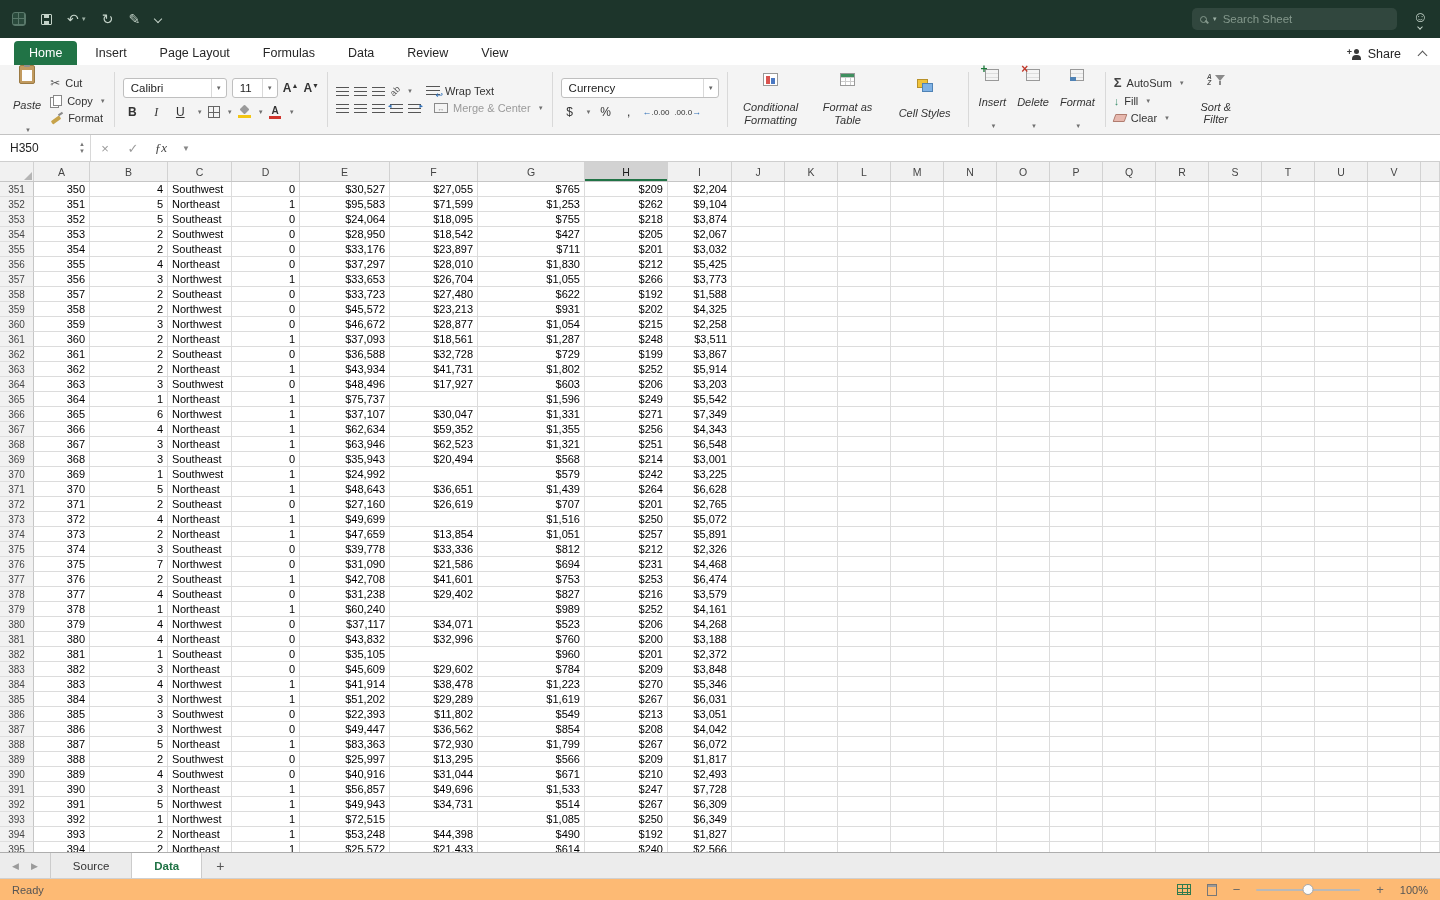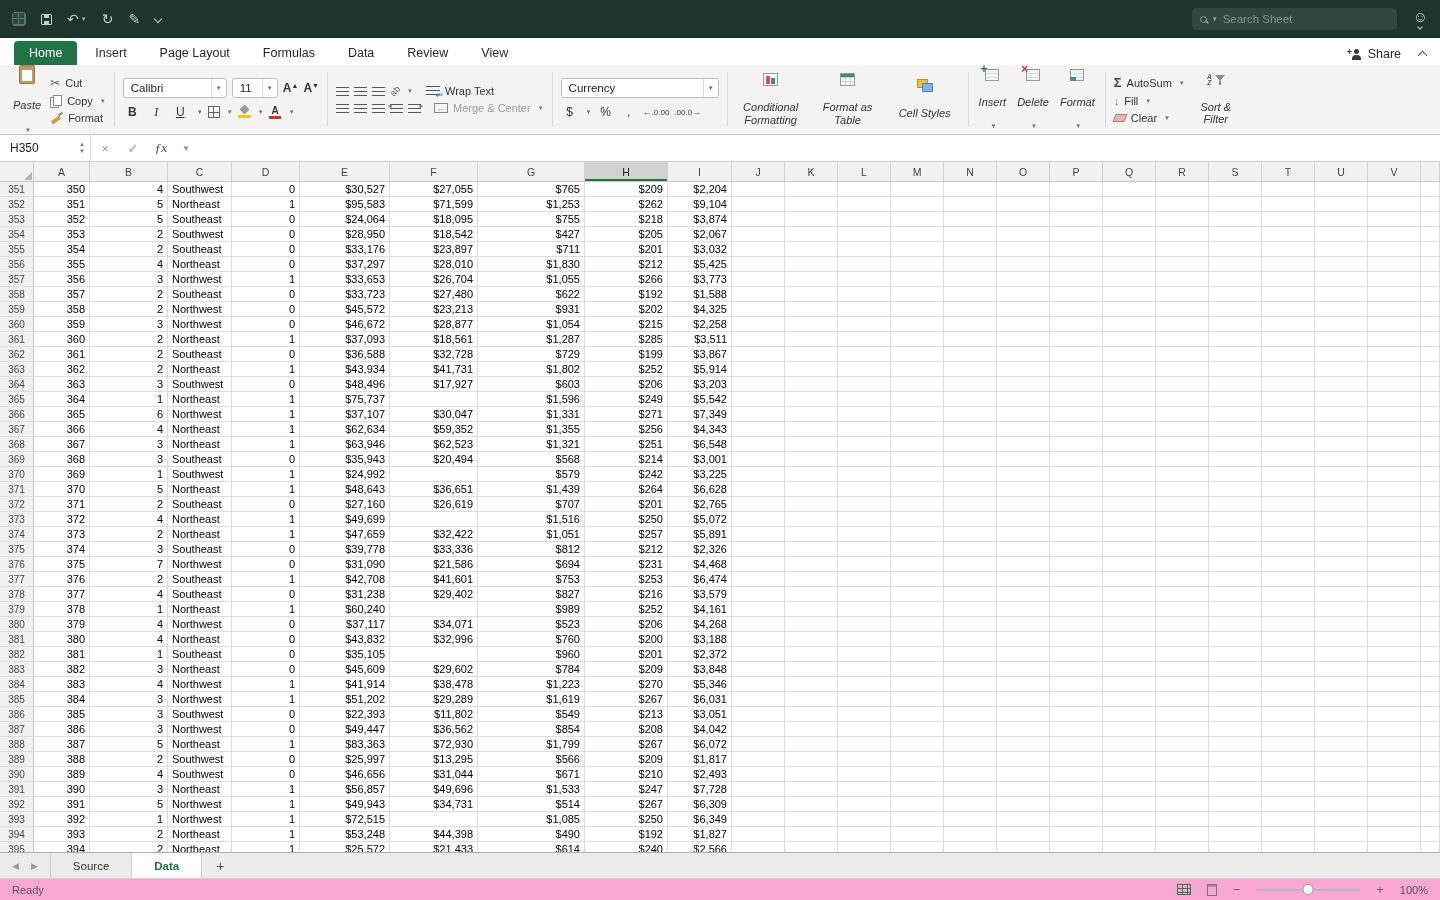--- a/index.html
+++ b/index.html
@@ -175,21 +175,21 @@
   
   .stabs { height:26px; background:#ececec; border-top:1px solid #aeaeae; display:flex;
     align-items:stretch; flex:0 0 auto; font-size:11.5px; color:#333; }
   .snav { display:flex; align-items:center; gap:12px; padding:0 12px; color:#9a9a9a;
     border-right:1px solid #cccccc; font-size:9px; }
   .stab { display:flex; align-items:center; padding:0 22px; border-right:1px solid #cccccc; }
   .stab.active { background:#fff; color:#1f7244; font-weight:bold; }
   .sadd { display:flex; align-items:center; padding:0 14px; font-size:14px; color:#555; }
 
   
-  .sbar { height:22px; background:#f9a8d4; border-top:1px solid #d0d0d0; display:flex; align-items:center;
+  .sbar { height:22px; background:#fdba74; border-top:1px solid #d0d0d0; display:flex; align-items:center;
     padding:0 12px; font-size:11px; color:#555; flex:0 0 auto; }
   .sright { margin-left:auto; display:flex; align-items:center; gap:16px; }
   .vi-grid { width:14px; height:11px; border:1px solid #2f7a4d; display:inline-block;
     background:
       repeating-linear-gradient(to right, transparent 0 4px, #2f7a4d 4px 5px),
       repeating-linear-gradient(to bottom, transparent 0 3px, #2f7a4d 3px 4px); }
   .vi-page { width:10px; height:12px; border:1px solid #777; box-shadow:inset 0 2px 0 #999; display:inline-block; }
   .ztrack { width:104px; height:2px; background:#b9b9b9; position:relative; border-radius:1px; }
   .zthumb { position:absolute; left:50%; top:-5px; width:11px; height:11px; background:#fdfdfd;
     border:1px solid #a6a6a6; border-radius:50%; transform:translateX(-50%); }
@@ -722,21 +722,21 @@
       </div>
       <div class="grow">
         <div class="rh" style="width: 34px;">361</div>
         <div class="gc tr" style="width: 56px;">360</div>
         <div class="gc tr" style="width: 78px;">2</div>
         <div class="gc tl" style="width: 64px;">Northeast</div>
         <div class="gc tr" style="width: 68px;">1</div>
         <div class="gc tr" style="width: 90px;">$37,093</div>
         <div class="gc tr" style="width: 88px;">$18,561</div>
         <div class="gc tr" style="width: 107px;">$1,287</div>
-        <div class="gc tr" style="width: 83px;">$285</div>
+        <div class="gc tr" style="width: 83px;">$248</div>
         <div class="gc tr" style="width: 64px;">$3,511</div>
         <div class="gc tr" style="width: 53px;"></div>
         <div class="gc tr" style="width: 53px;"></div>
         <div class="gc tr" style="width: 53px;"></div>
         <div class="gc tr" style="width: 53px;"></div>
         <div class="gc tr" style="width: 53px;"></div>
         <div class="gc tr" style="width: 53px;"></div>
         <div class="gc tr" style="width: 53px;"></div>
         <div class="gc tr" style="width: 53px;"></div>
         <div class="gc tr" style="width: 53px;"></div>
@@ -1058,21 +1058,21 @@
         <div class="gc tr" style="width: 53px;"></div>
         <div class="gc" style="width: 19px;"></div>
       </div>
       <div class="grow">
         <div class="rh" style="width: 34px;">374</div>
         <div class="gc tr" style="width: 56px;">373</div>
         <div class="gc tr" style="width: 78px;">2</div>
         <div class="gc tl" style="width: 64px;">Northeast</div>
         <div class="gc tr" style="width: 68px;">1</div>
         <div class="gc tr" style="width: 90px;">$47,659</div>
-        <div class="gc tr" style="width: 88px;">$32,422</div>
+        <div class="gc tr" style="width: 88px;">$13,854</div>
         <div class="gc tr" style="width: 107px;">$1,051</div>
         <div class="gc tr" style="width: 83px;">$257</div>
         <div class="gc tr" style="width: 64px;">$5,891</div>
         <div class="gc tr" style="width: 53px;"></div>
         <div class="gc tr" style="width: 53px;"></div>
         <div class="gc tr" style="width: 53px;"></div>
         <div class="gc tr" style="width: 53px;"></div>
         <div class="gc tr" style="width: 53px;"></div>
         <div class="gc tr" style="width: 53px;"></div>
         <div class="gc tr" style="width: 53px;"></div>
@@ -1473,21 +1473,21 @@
         <div class="gc tr" style="width: 53px;"></div>
         <div class="gc tr" style="width: 53px;"></div>
         <div class="gc" style="width: 19px;"></div>
       </div>
       <div class="grow">
         <div class="rh" style="width: 34px;">390</div>
         <div class="gc tr" style="width: 56px;">389</div>
         <div class="gc tr" style="width: 78px;">4</div>
         <div class="gc tl" style="width: 64px;">Southwest</div>
         <div class="gc tr" style="width: 68px;">0</div>
-        <div class="gc tr" style="width: 90px;">$46,656</div>
+        <div class="gc tr" style="width: 90px;">$40,916</div>
         <div class="gc tr" style="width: 88px;">$31,044</div>
         <div class="gc tr" style="width: 107px;">$671</div>
         <div class="gc tr" style="width: 83px;">$210</div>
         <div class="gc tr" style="width: 64px;">$2,493</div>
         <div class="gc tr" style="width: 53px;"></div>
         <div class="gc tr" style="width: 53px;"></div>
         <div class="gc tr" style="width: 53px;"></div>
         <div class="gc tr" style="width: 53px;"></div>
         <div class="gc tr" style="width: 53px;"></div>
         <div class="gc tr" style="width: 53px;"></div>

